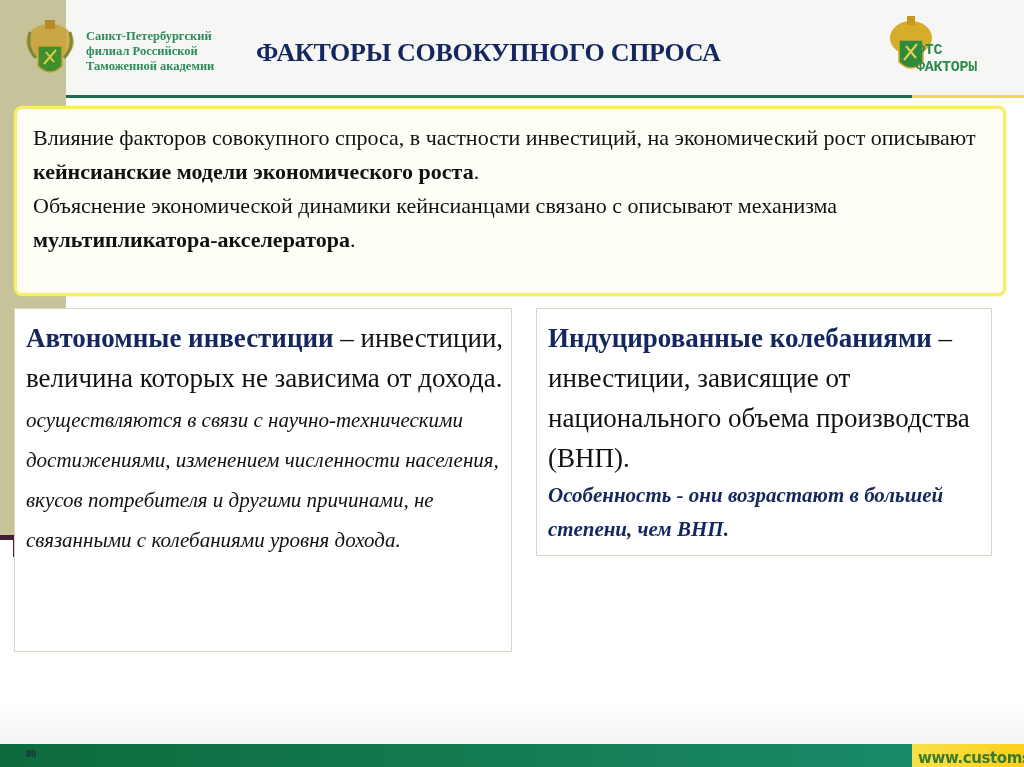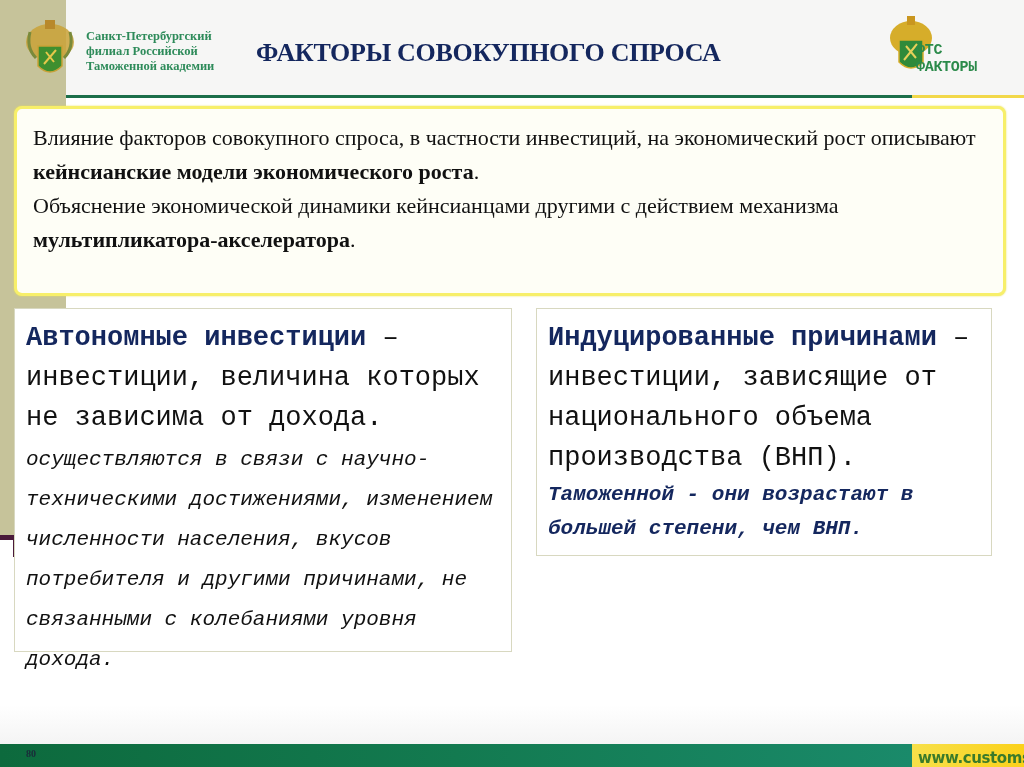--- a/index.html
+++ b/index.html
@@ -29,21 +29,21 @@
     
     .intro-box { position: absolute; left: 14px; top: 106px; width: 992px; height: 190px; background: #fefef6; border: 3px solid #f7ef6a; border-radius: 8px; box-shadow: 0 0 2px #e8df5a; }
     .intro-text { position: absolute; left: 16px; top: 12px; width: 960px; font-family: "Liberation Serif", serif; font-size: 22px; line-height: 34px; color: #111111; }
     .intro-text b { font-weight: bold; }
 
     
     .def-box { position: absolute; background: #ffffff; border: 1px solid #d8d8c0; }
     .def-left { left: 14px; top: 308px; width: 498px; height: 344px; }
     .def-right { left: 536px; top: 308px; width: 456px; height: 248px; }
 
-    .def-content { position: absolute; font-family: Liberation Mono, monospace; color: #111111; }
+    .def-content { position: absolute; font-family: Liberation Serif, serif; color: #111111; }
     .def-left-content { left: 26px; top: 318px; width: 480px; }
     .def-right-content { left: 548px; top: 318px; width: 440px; }
 
     .big { font-size: 27px; line-height: 40px; }
     .term { font-weight: bold; color: #14275e; }
     .small-it { font-style: italic; font-size: 21px; line-height: 34px; }
     .note { font-style: italic; font-weight: bold; color: #14275e; font-size: 21px; line-height: 34px; }
 
     
     .footer-fade { position: absolute; left: 0; top: 705px; width: 1024px; height: 40px; background: linear-gradient(#ffffff, #f4f4f4); }
@@ -88,38 +88,38 @@
     <path d="M15 46 L28 30 M17 32 L27 44" stroke="#e6d05a" stroke-width="2"></path>
   </svg>
   <div class="fts-text">
     <div>ФТС</div>
     <div>ФАКТОРЫ</div>
   </div>
 
   <div class="intro-box">
     <div class="intro-text">
       <span>Влияние факторов совокупного спроса, в частности инвестиций, на экономический рост описывают </span><b>кейнсианские модели экономического роста</b><span>.</span><br>
-      <span>Объяснение экономической динамики кейнсианцами другими с действием механизма </span><b>мультипликатора-акселератора</b><span>.</span>
+      <span>Объяснение экономической динамики кейнсианцами связано с описывают механизма </span><b>мультипликатора-акселератора</b><span>.</span>
     </div>
   </div>
 
   <div class="def-box def-left"></div>
   <div class="def-box def-right"></div>
 
   <div class="def-content def-left-content">
     <div class="big">
       <span class="term">Автономные инвестиции</span><span> – </span><span>инвестиции, величина которых не зависима от дохода.</span><span class="small-it"> осуществляются в связи с научно-техническими достижениями, изменением численности населения, вкусов потребителя и другими причинами, не связанными с колебаниями уровня дохода.</span>
     </div>
   </div>
 
   <div class="def-content def-right-content">
     <div class="big">
-      <span class="term">Индуцированные причинами</span><span> – </span><span>инвестиции, зависящие от национального объема производства (ВНП).</span>
+      <span class="term">Индуцированные колебаниями</span><span> – </span><span>инвестиции, зависящие от национального объема производства (ВНП).</span>
     </div>
-    <div class="note">Таможенной - они возрастают в большей степени, чем ВНП.</div>
+    <div class="note">Особенность - они возрастают в большей степени, чем ВНП.</div>
   </div>
 
   <div class="footer-fade"></div>
   <div class="footer-bar"></div>
   <div class="footer-yellow"></div>
   <div class="page-num">80</div>
   <div class="site-url">www.customs.ru</div>
 
 </div>
 

